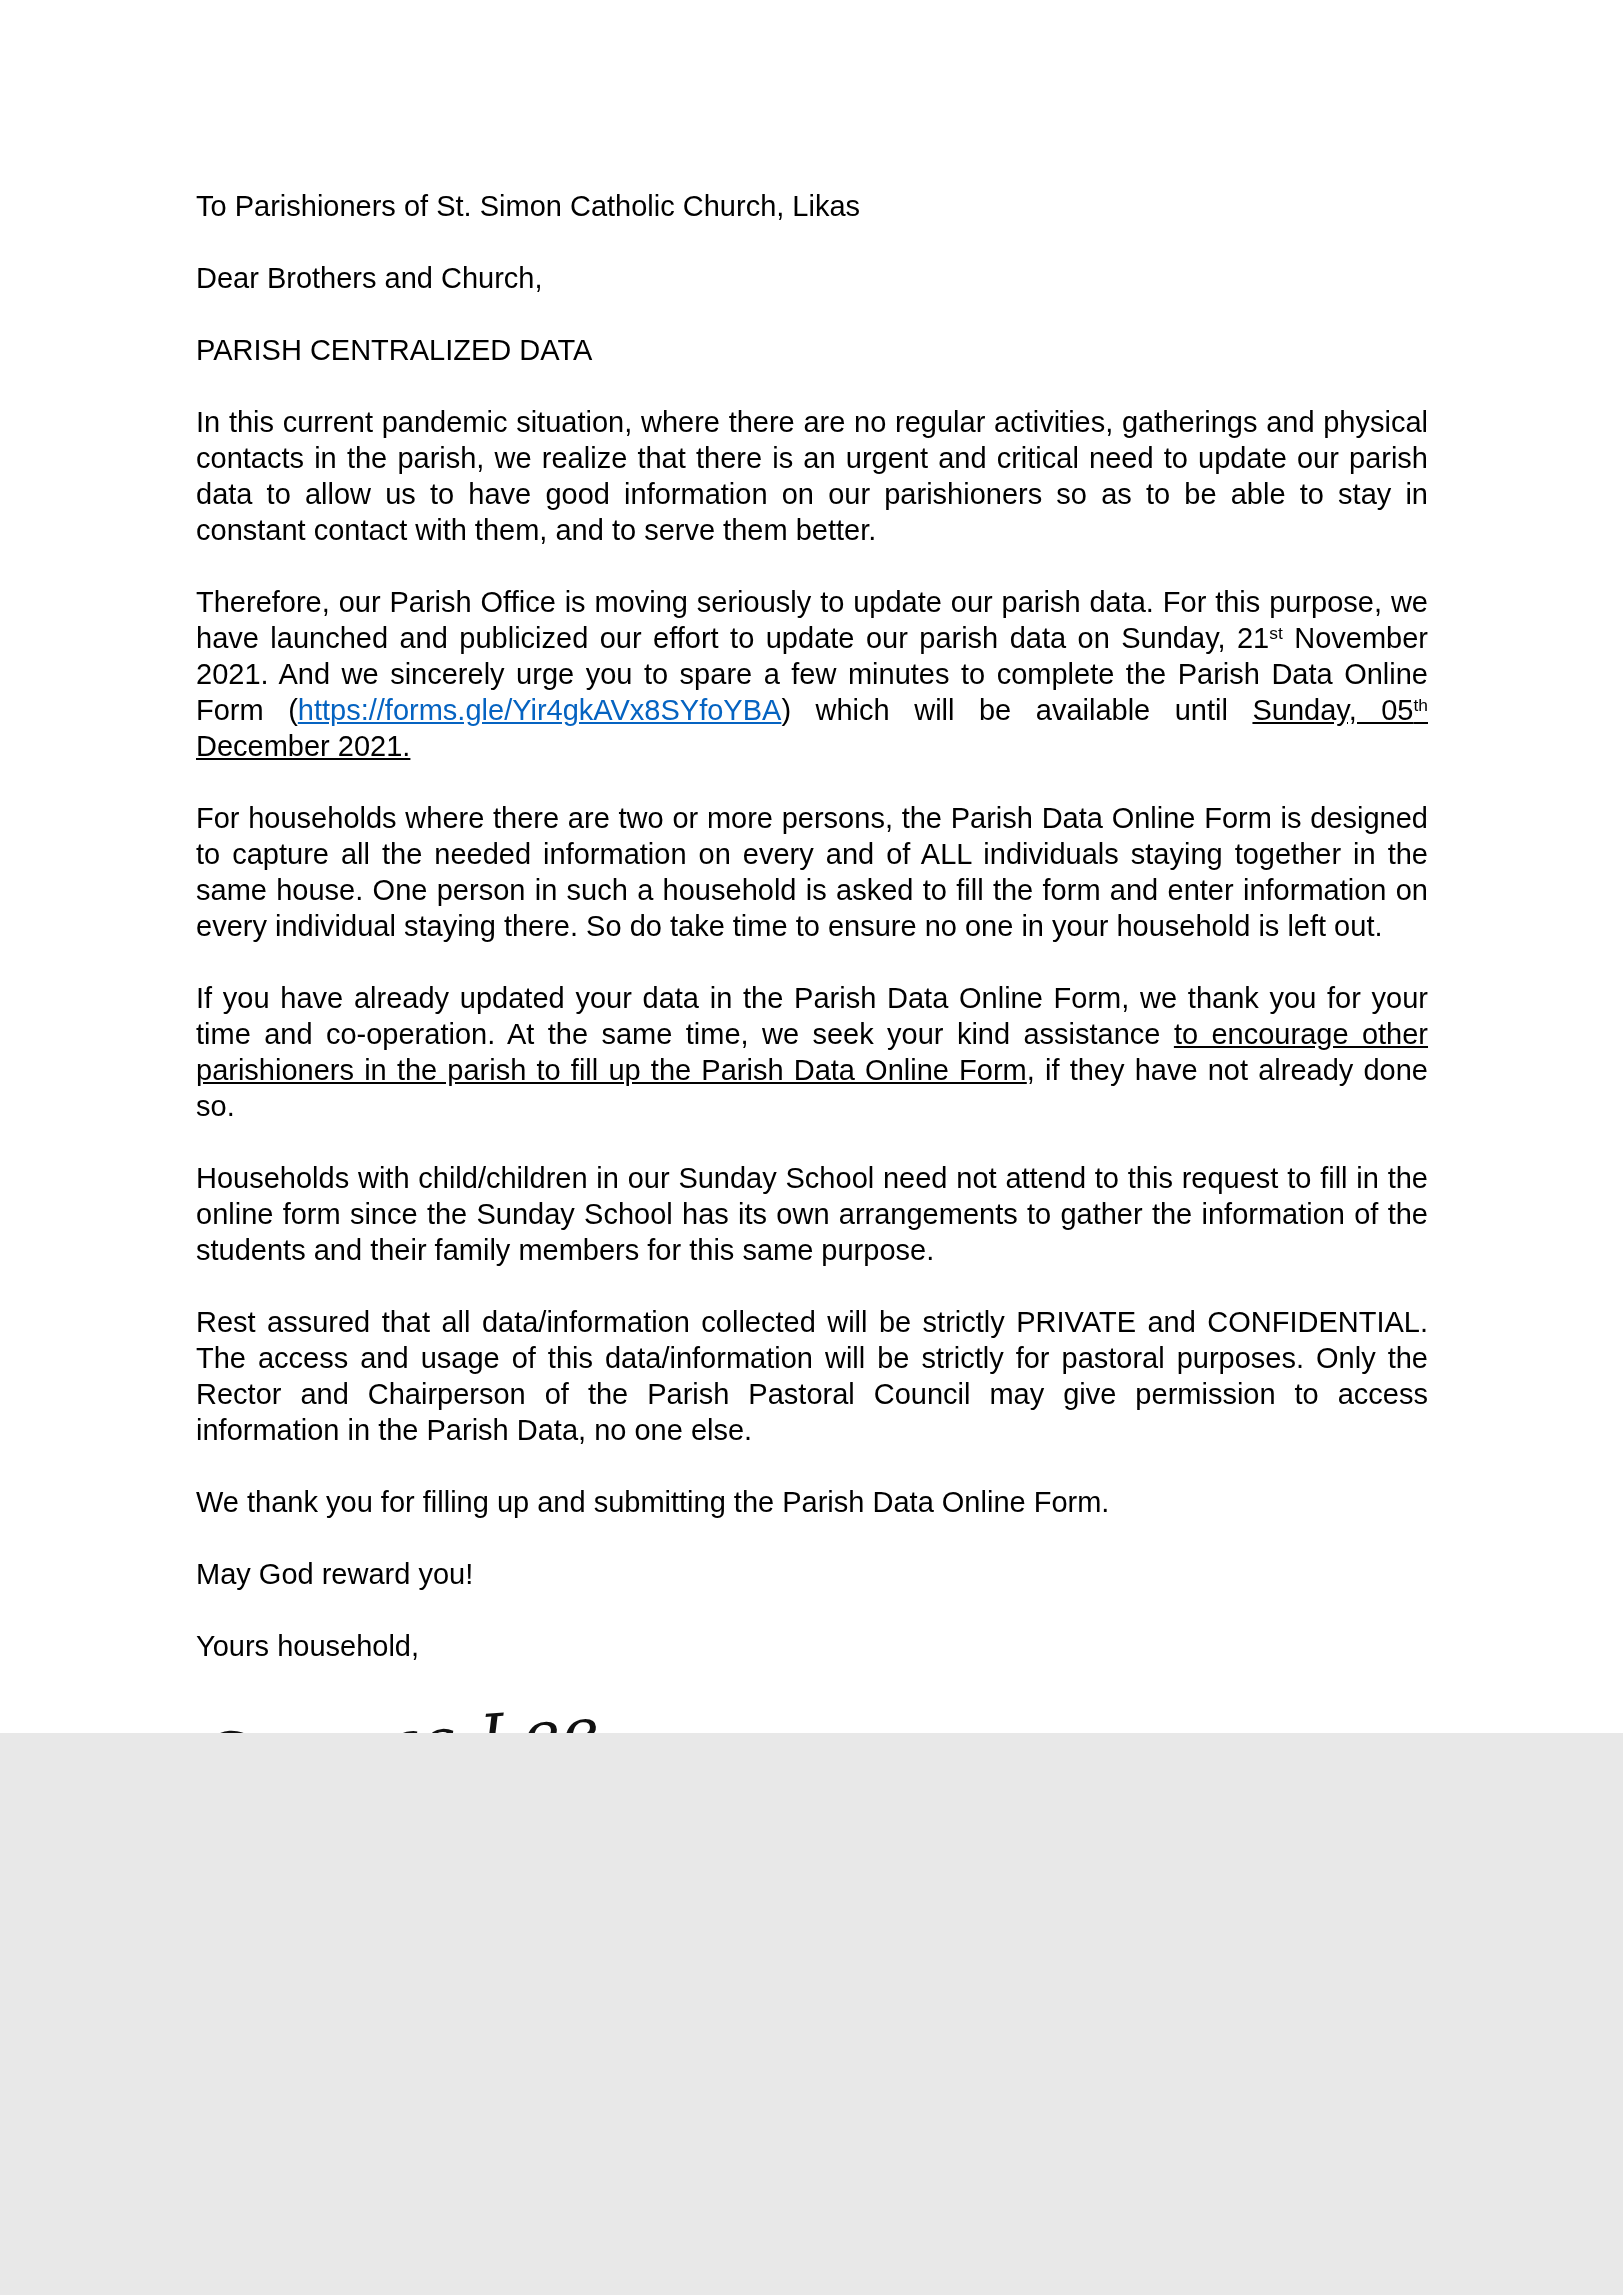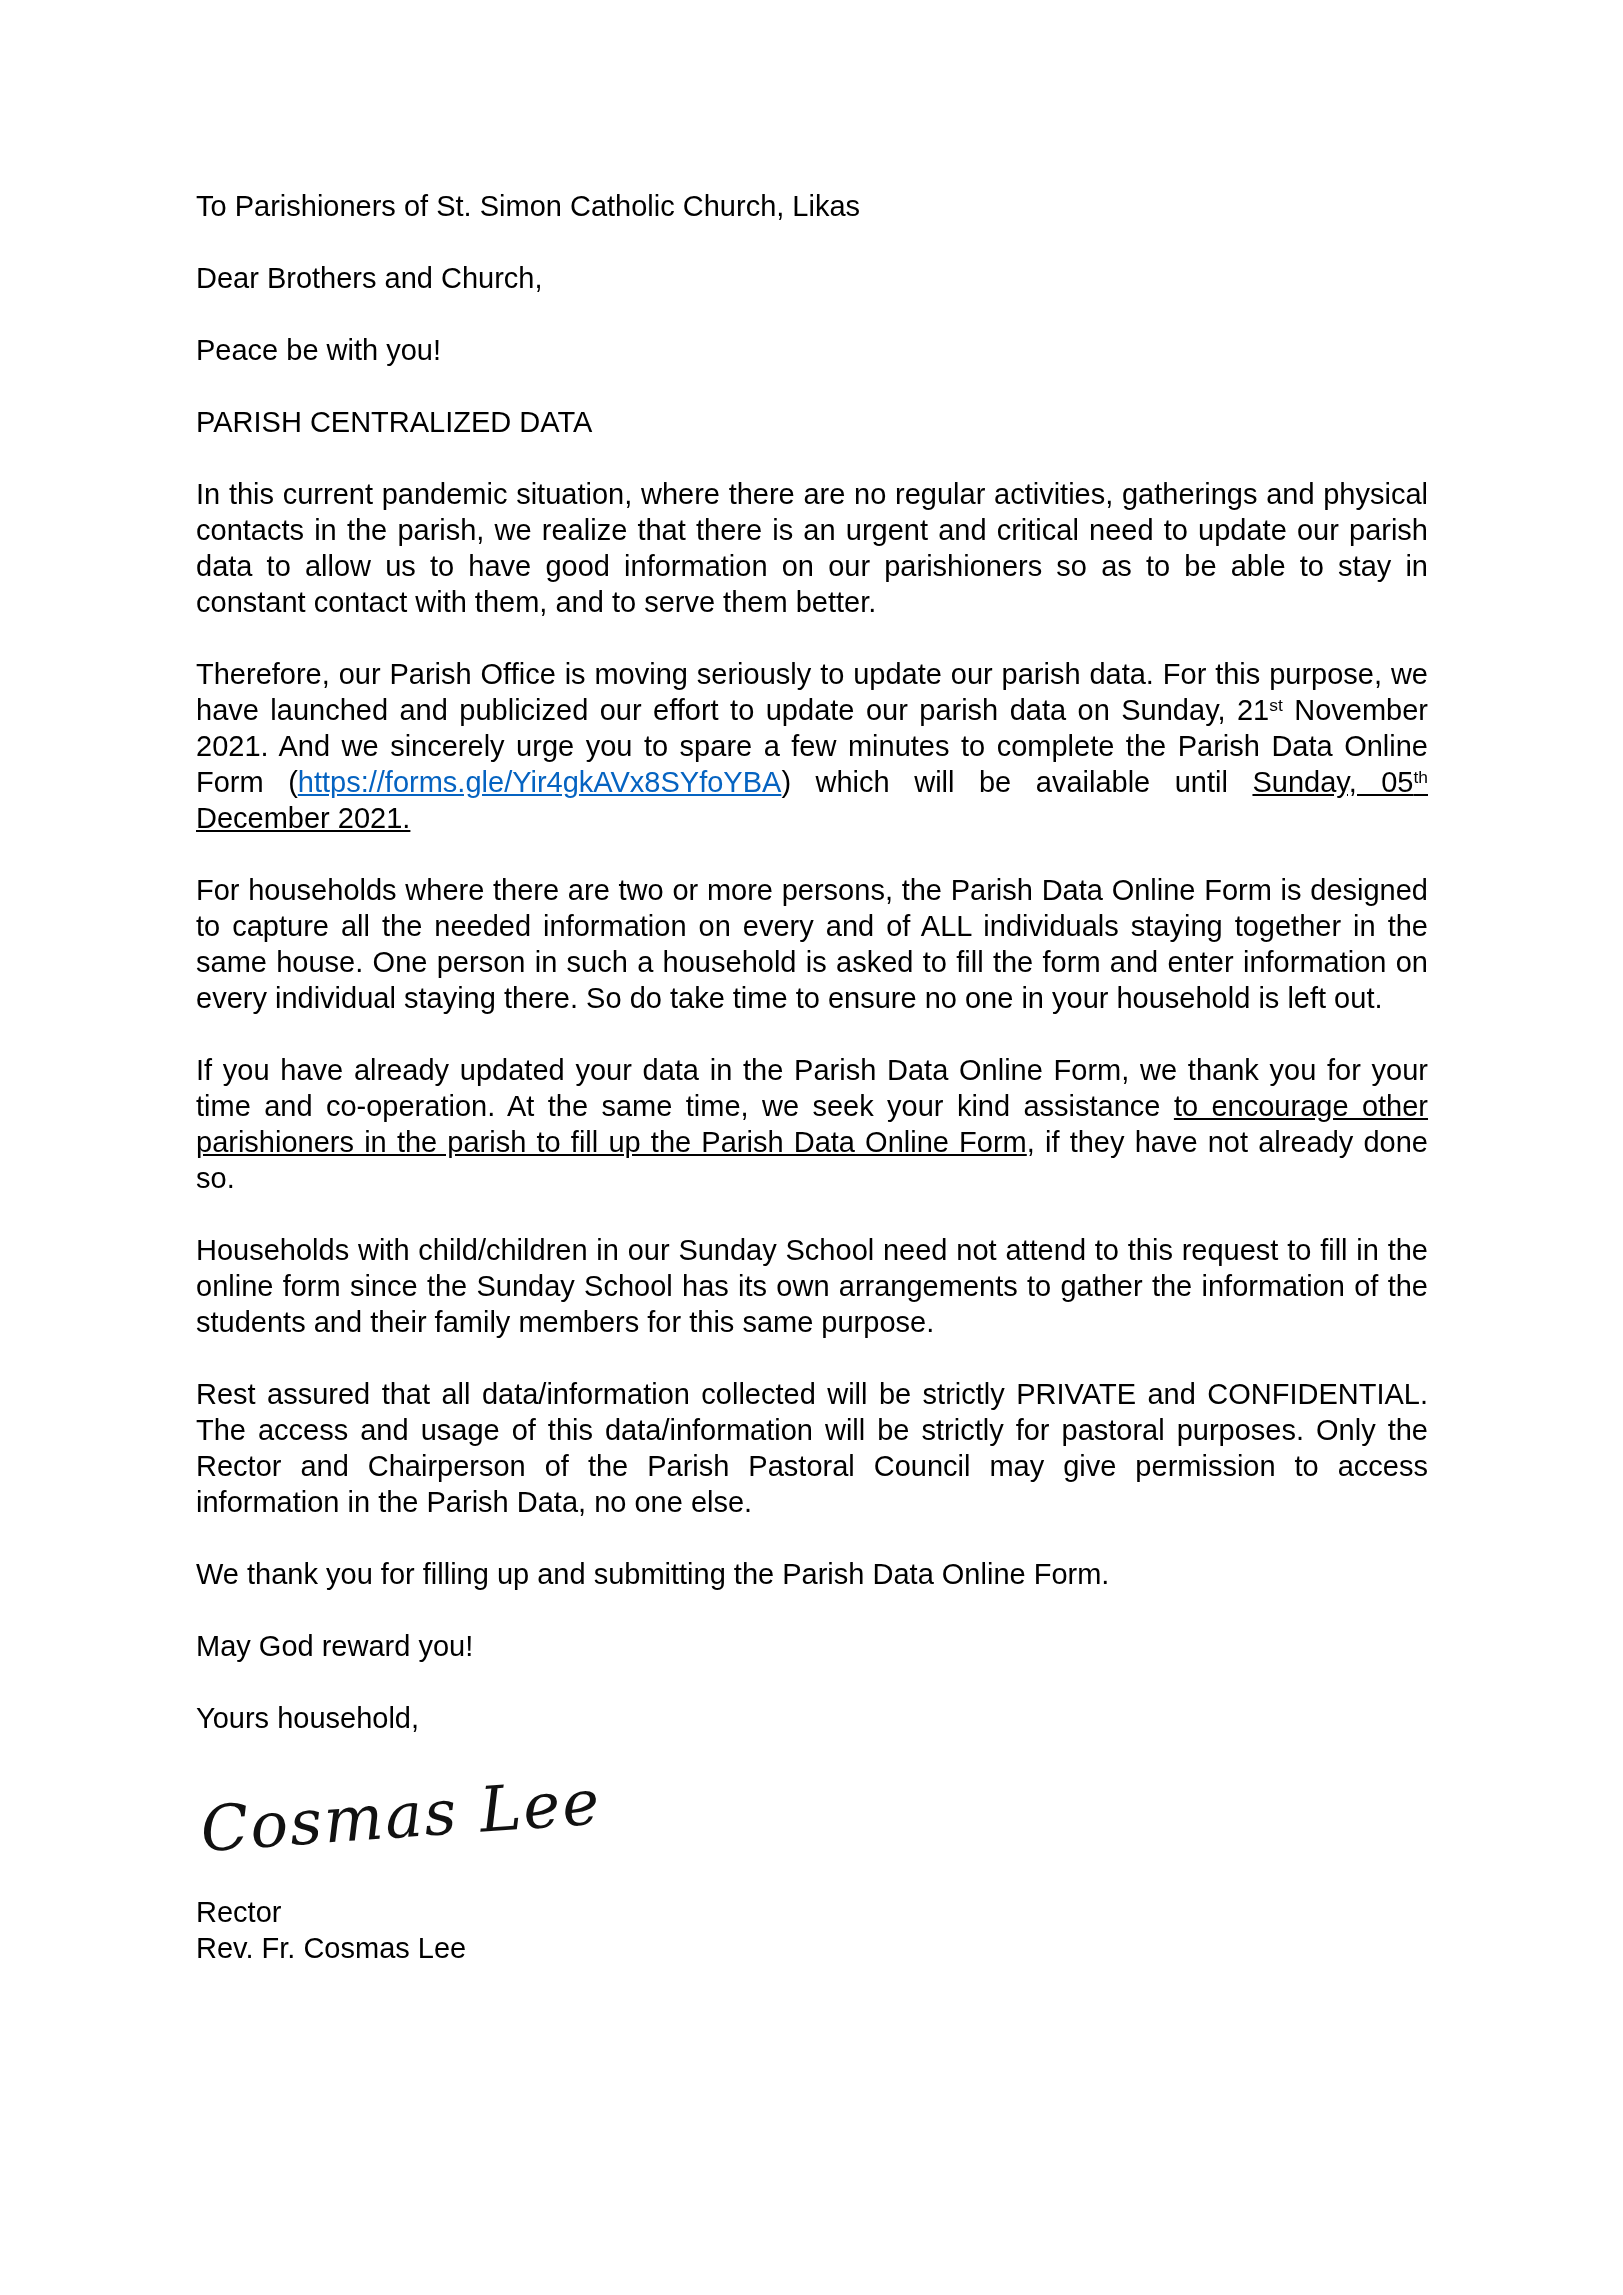--- a/index.html
+++ b/index.html
@@ -3,21 +3,21 @@
 <meta charset="utf-8">
 <style>
   html, body {
     margin: 0;
     padding: 0;
     background: #e8e8e8;
   }
   .page {
     position: relative;
     width: 1623px;
-    height: 2295px;
+    height: 1733px;
     margin: 0 auto;
     background: #ffffff;
     box-sizing: border-box;
     padding: 188px 195px 0 196px;
     font-family: "Liberation Sans", "DejaVu Sans", sans-serif;
     font-size: 29px;
     line-height: 36px;
     color: #000000;
     overflow: hidden;
   }
@@ -64,21 +64,20 @@
 </style>
 </head>
 <body>
 
 <div class="page">
 
   <p class="single">To Parishioners of St. Simon Catholic Church, Likas</p>
 
   <p class="single">Dear Brothers and Church,</p>
 
-  <p class="single">Peace be with you!</p>
 
   <p class="title">PARISH CENTRALIZED DATA</p>
 
   <p><span>In this current pandemic situation, where there are no regular activities, gatherings and physical contacts in the parish, we realize that there is an urgent and critical need to update our parish data to allow us to have good information on our parishioners so as to be able to stay in constant contact with them, and to serve them better.</span></p>
 
   <p><span>Therefore, our Parish Office is moving seriously to update our parish data.  For this purpose, we have launched and publicized our effort to update our parish data on Sunday, 21</span><sup>st</sup><span> November 2021.  And we sincerely urge you to spare a few minutes to complete the Parish Data Online Form (</span><a class="link" href="#">https://forms.gle/Yir4gkAVx8SYfoYBA</a><span>) which will be available until </span><span class="u"><span>Sunday, 05</span><sup>th</sup><span> December 2021.</span></span></p>
 
   <p><span>For households where there are two or more persons, the Parish Data Online Form is designed to capture all the needed information on every and of ALL individuals staying together in the same house. One person in such a household is asked to fill the form and enter information on every individual staying there. So do take time to ensure no one in your household is left out.</span></p>
 
   <p><span>If you have already updated your data in the Parish Data Online Form, we thank you for your time and co-operation.  At the same time, we seek your kind assistance </span><span class="u">to encourage other parishioners in the parish to fill up the Parish Data Online Form</span><span>, if they have not already done so.</span></p>

